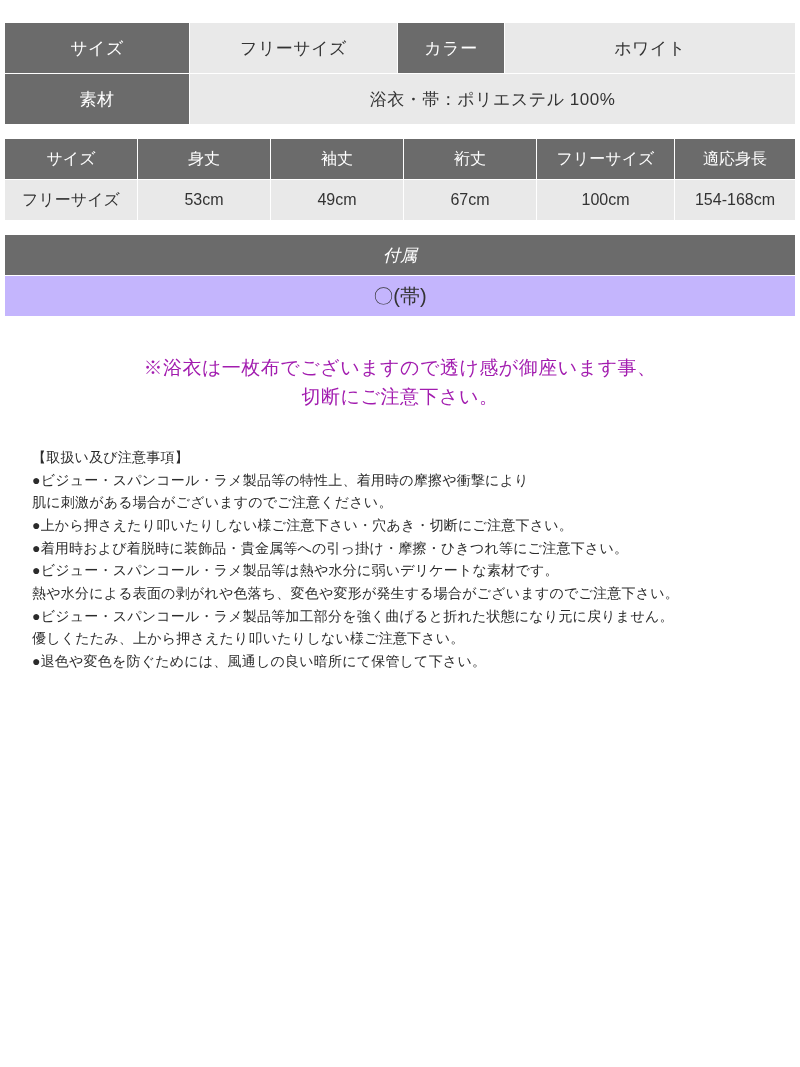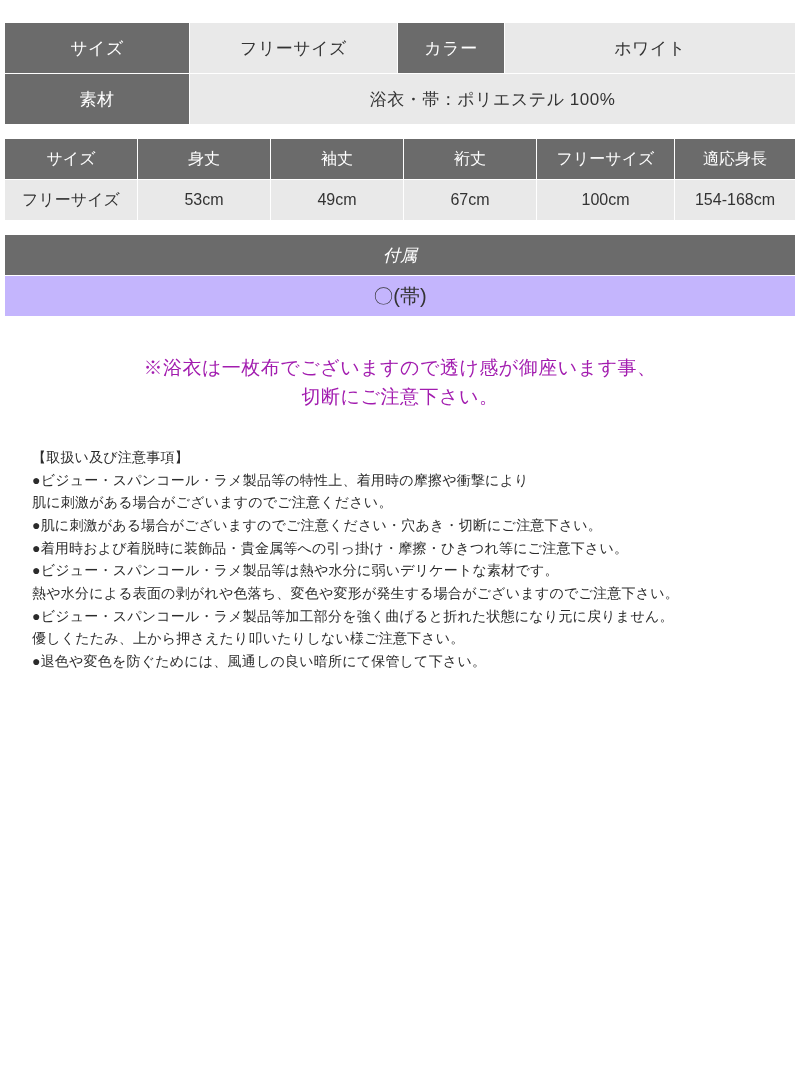--- a/index.html
+++ b/index.html
@@ -164,21 +164,21 @@
 
   <div class="notice">
     <div>※浴衣は一枚布でございますので透け感が御座います事、</div>
     <div>切断にご注意下さい。</div>
   </div>
 
   <div class="care">
     <div>【取扱い及び注意事項】</div>
     <div>●ビジュー・スパンコール・ラメ製品等の特性上、着用時の摩擦や衝撃により</div>
     <div>肌に刺激がある場合がございますのでご注意ください。</div>
-    <div>●肌に刺激がある場合がございますのでご注意ください・穴あき・切断にご注意下さい。</div>
+    <div>●上から押さえたり叩いたりしない様ご注意下さい・穴あき・切断にご注意下さい。</div>
     <div>●着用時および着脱時に装飾品・貴金属等への引っ掛け・摩擦・ひきつれ等にご注意下さい。</div>
     <div>●ビジュー・スパンコール・ラメ製品等は熱や水分に弱いデリケートな素材です。</div>
     <div>熱や水分による表面の剥がれや色落ち、変色や変形が発生する場合がございますのでご注意下さい。</div>
     <div>●ビジュー・スパンコール・ラメ製品等加工部分を強く曲げると折れた状態になり元に戻りません。</div>
     <div>優しくたたみ、上から押さえたり叩いたりしない様ご注意下さい。</div>
     <div>●退色や変色を防ぐためには、風通しの良い暗所にて保管して下さい。</div>
   </div>
 
 </div>
 

